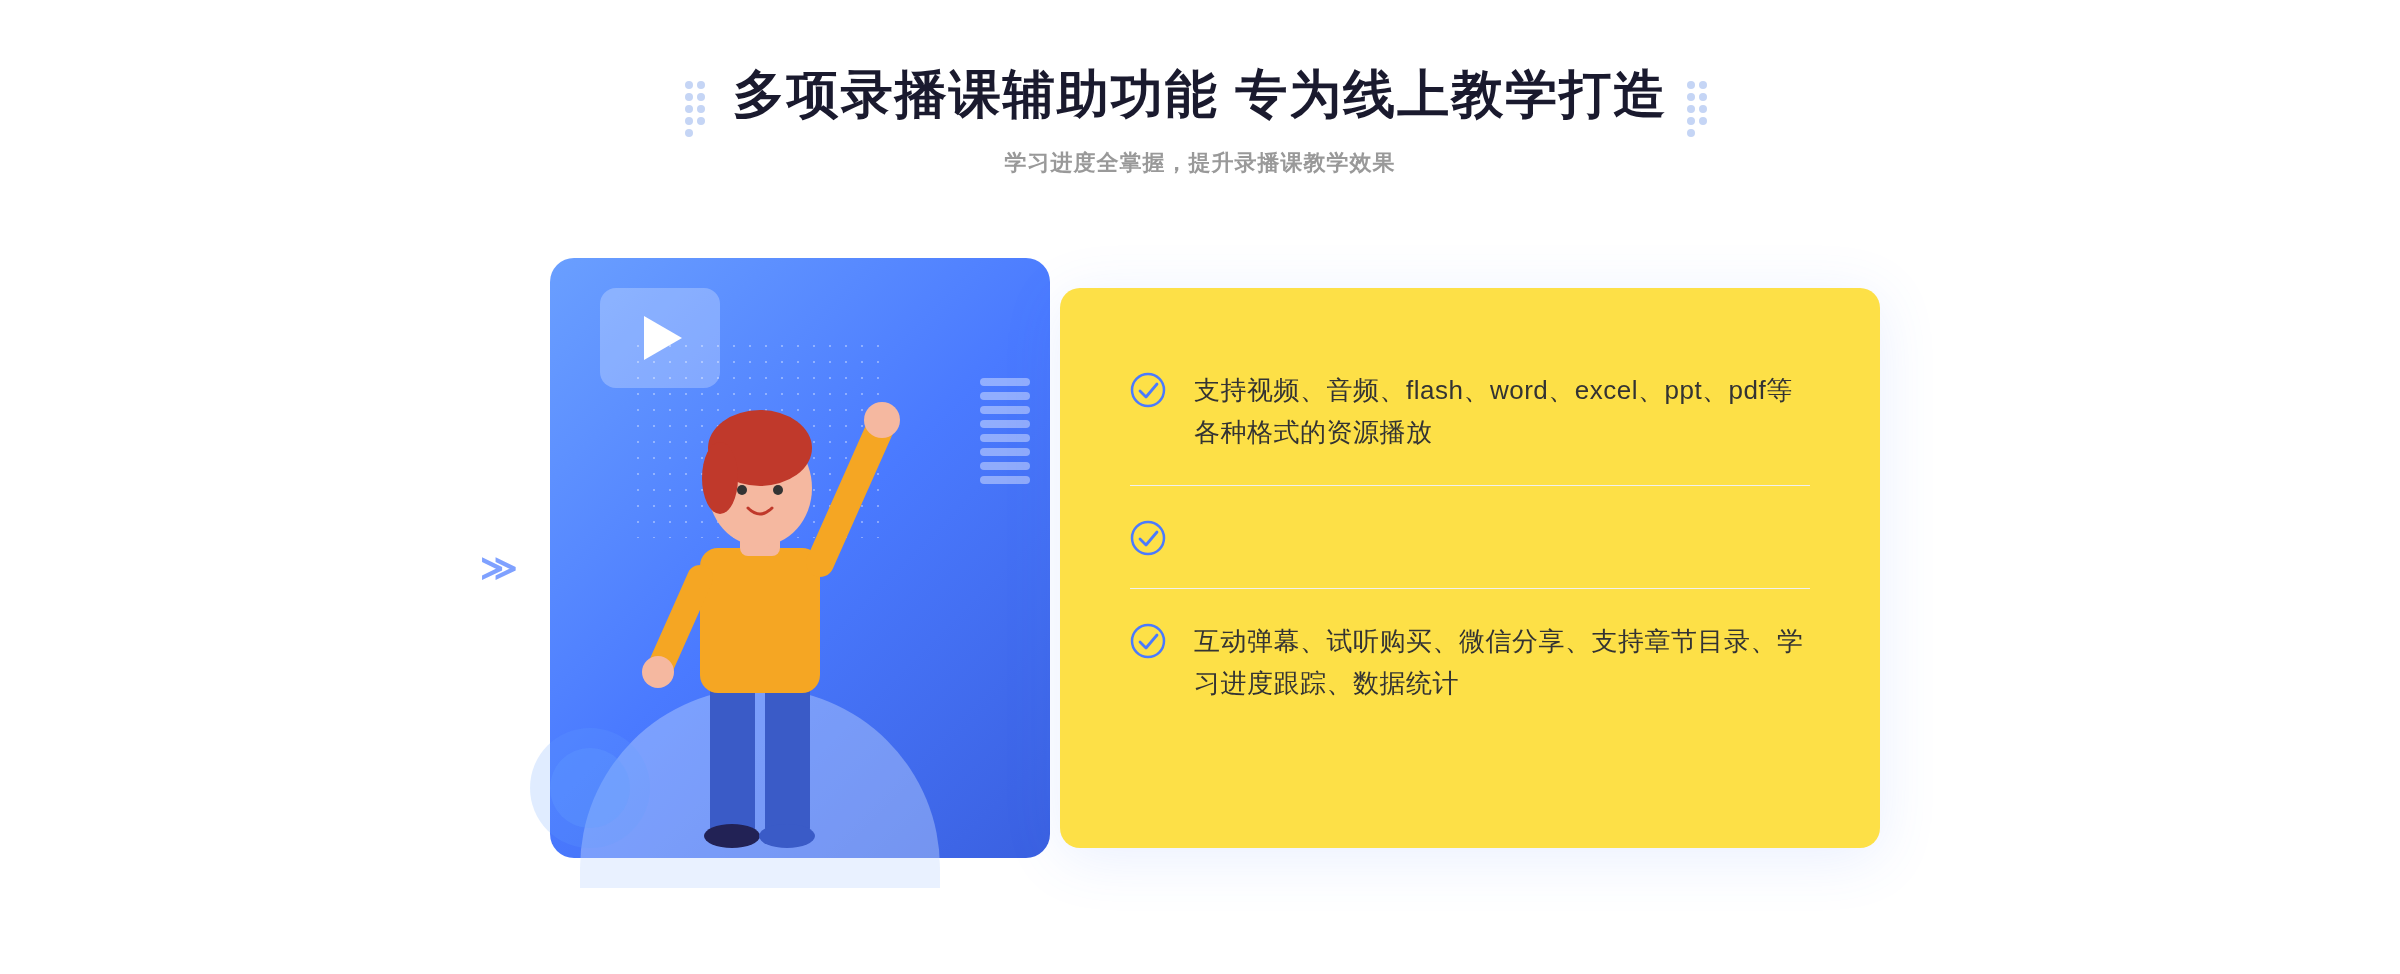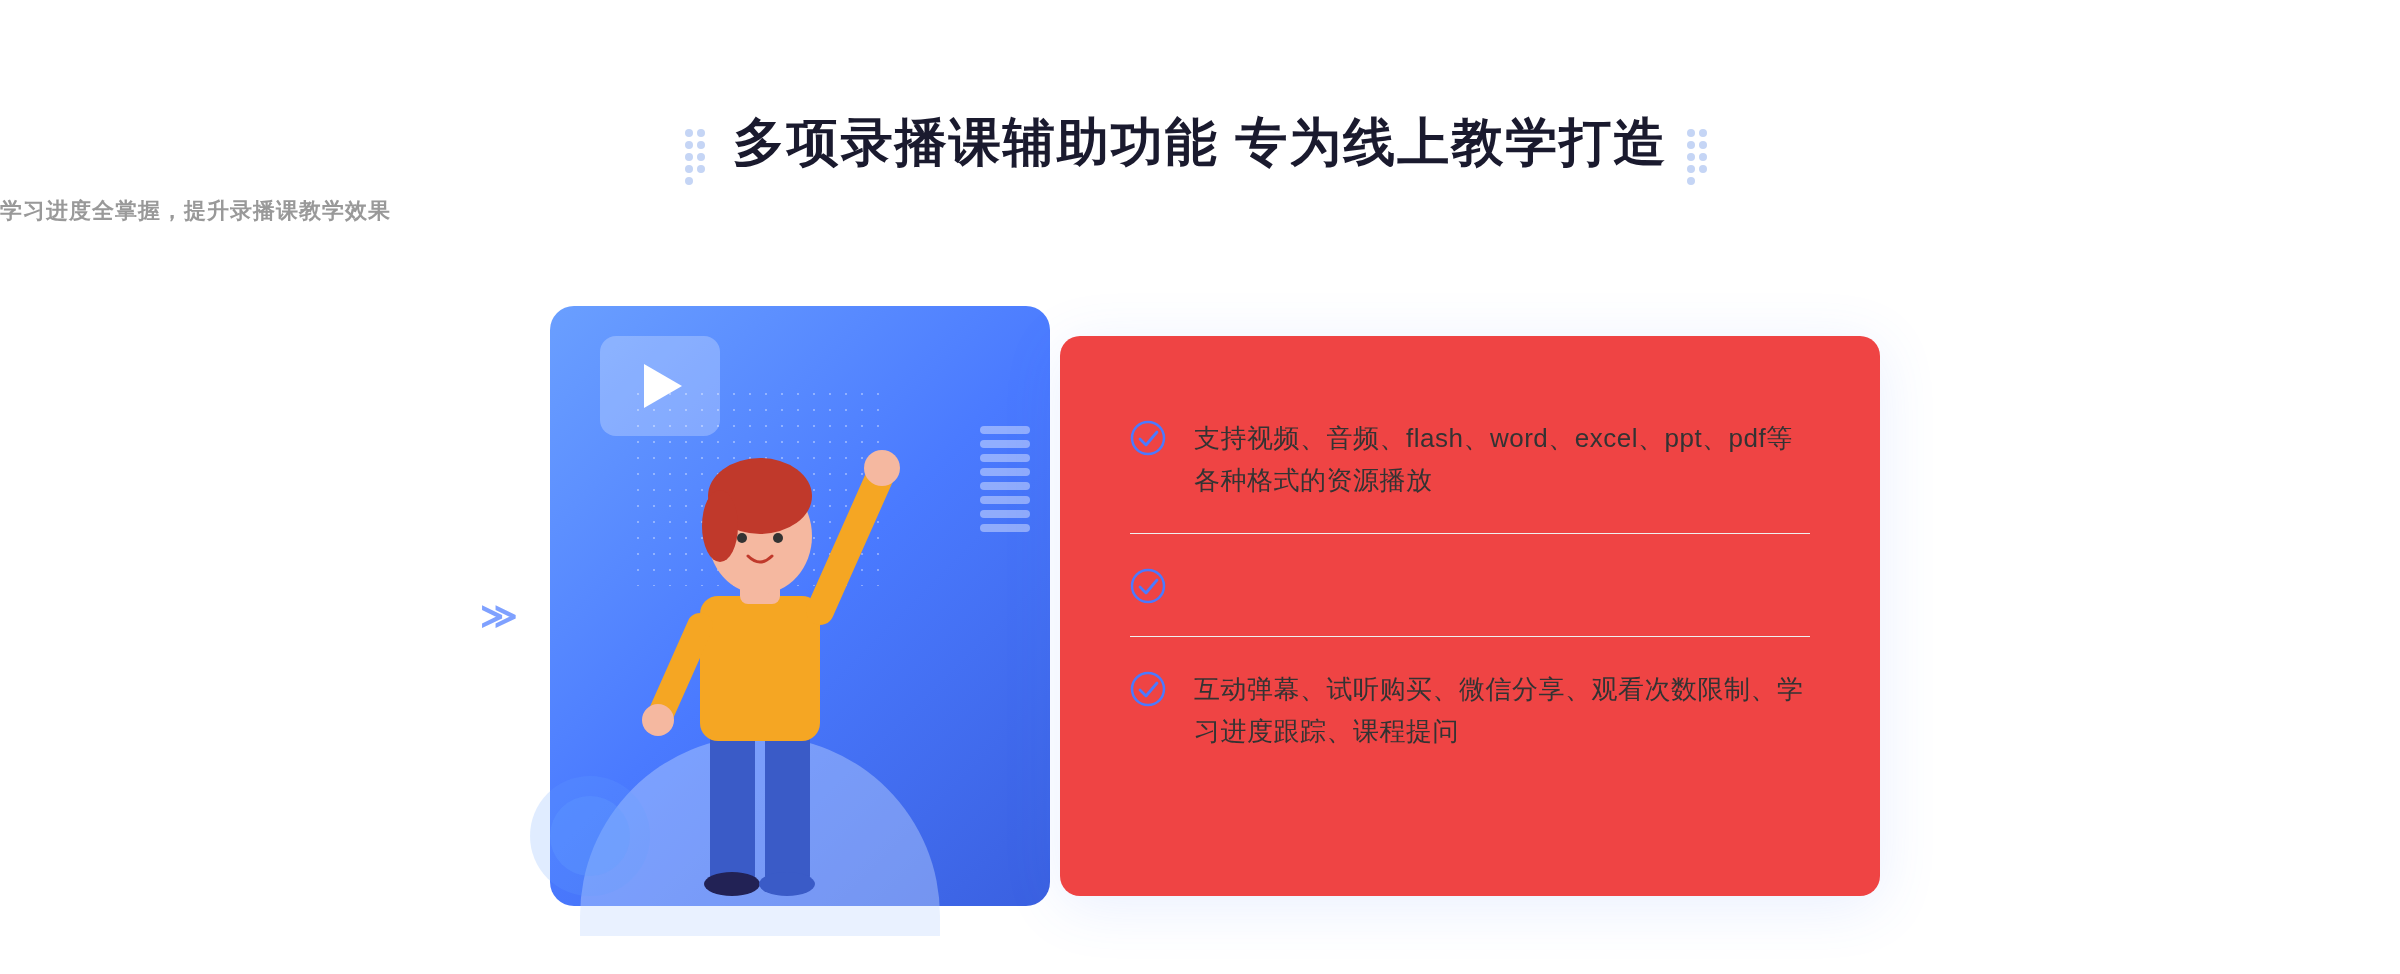--- a/index.html
+++ b/index.html
@@ -13,24 +13,24 @@
       background: #ffffff;
       width: 2400px;
       min-height: 974px;
       display: flex;
       flex-direction: column;
       align-items: center;
       padding: 60px 0 80px;
     }
 
     .header-section {
+      text-align: center;
       margin-bottom: 50px;
       position: relative;
       width: 100%;
-      margin-top: 48px;
     }
 
     .header-title-row {
       display: flex;
       align-items: center;
       justify-content: center;
       gap: 20px;
       margin-bottom: 18px;
     }
 
@@ -180,21 +180,21 @@
     .person {
       position: absolute;
       bottom: 20px;
       left: 100px;
       width: 280px;
       height: 520px;
     }
 
     
     .features-panel {
-      background: #ef4444;
+      background: #fde047;
       border-radius: 20px;
       box-shadow: 0 10px 60px rgba(74, 122, 255, 0.12);
       padding: 50px 70px;
       width: 820px;
       min-height: 560px;
       margin-left: -40px;
       z-index: 10;
       position: relative;
     }
 
@@ -366,17 +366,17 @@
       </div>
     </div>
 
     <div class="feature-item">
       <div class="check-icon">
         <svg viewBox="0 0 36 36" xmlns="http://www.w3.org/2000/svg">
           <circle cx="18" cy="18" r="16" fill="none" stroke="#4a7aff" stroke-width="2.5"></circle>
           <polyline points="10,19 16,25 27,12" fill="none" stroke="#4a7aff" stroke-width="2.8" stroke-linecap="round" stroke-linejoin="round"></polyline>
         </svg>
       </div>
-      <span class="feature-text">互动弹幕、试听购买、微信分享、观看次数限制、学习进度跟踪、课程提问</span>
+      <span class="feature-text">互动弹幕、试听购买、微信分享、支持章节目录、学习进度跟踪、数据统计</span>
     </div>
 
   </div>
 </div>
 
 </body></html>

